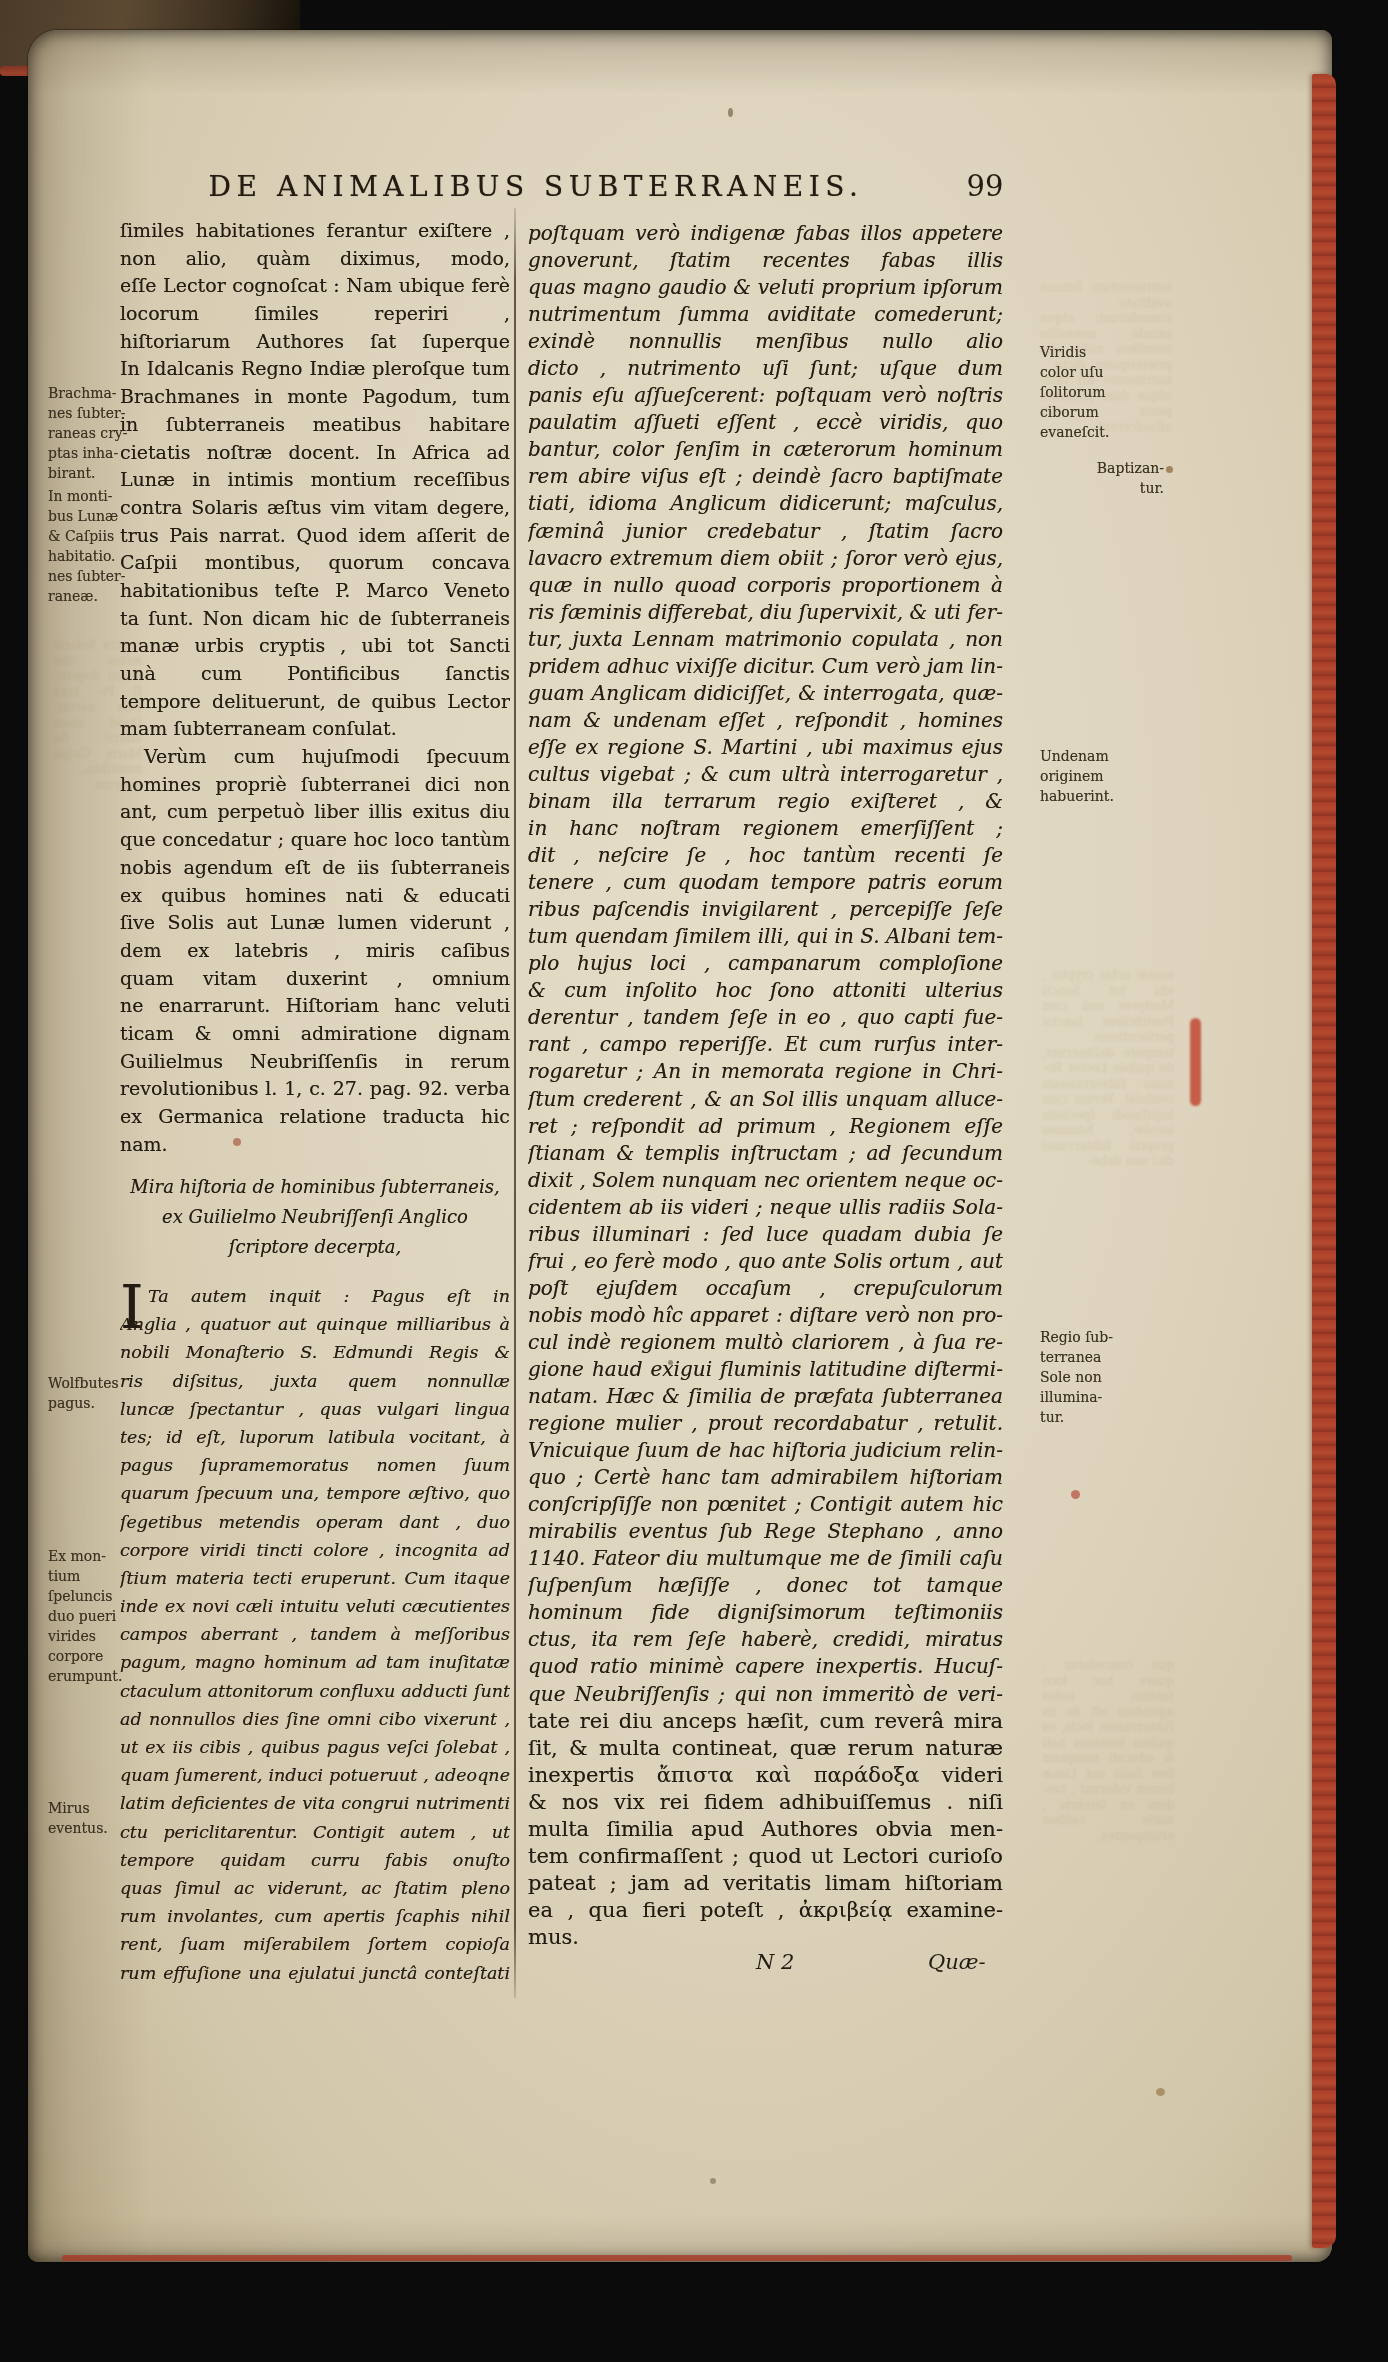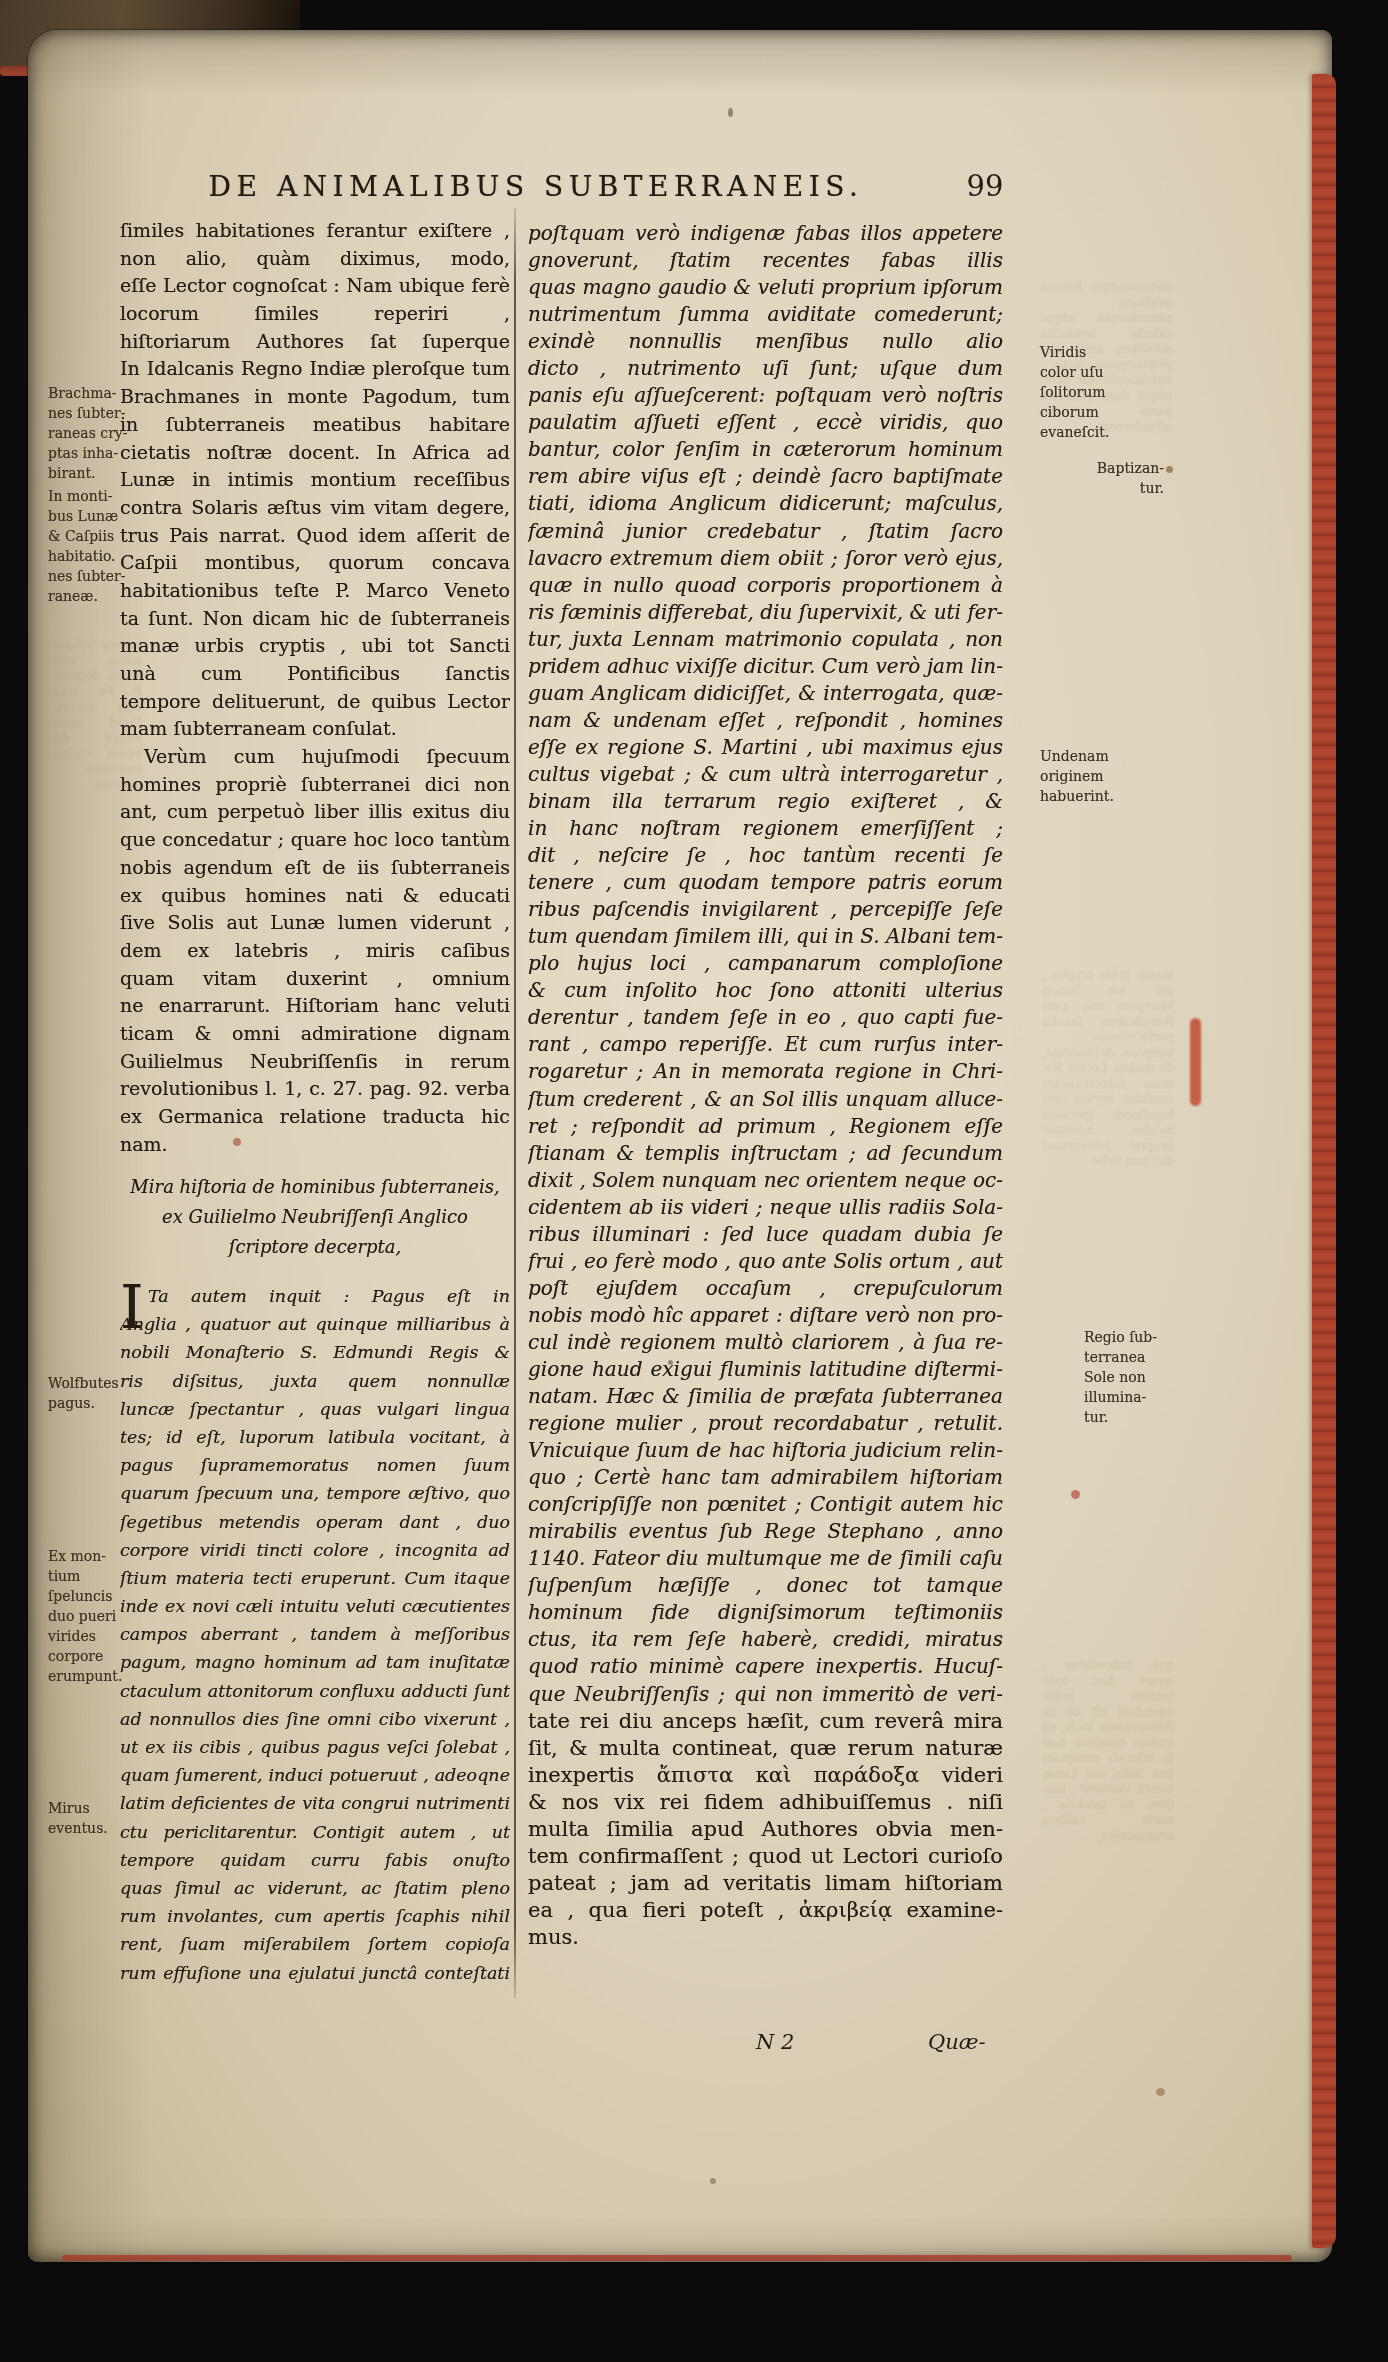--- a/index.html
+++ b/index.html
@@ -56,21 +56,21 @@
   .divider{position:absolute;left:486px;top:178px;width:2px;height:1790px;
     background:linear-gradient(180deg,rgba(50,38,20,.15),rgba(50,38,20,.72) 4%,rgba(50,38,20,.72) 96%,rgba(50,38,20,.15));}
 
   .mcol{position:absolute;color:var(--c-note_ink);}
   .mcol-left{left:20px;top:0;width:84px;}
   .mcol-right{left:1012px;top:0;width:124px;}
   .mnote{position:absolute;left:0;width:100%;font-size:14px;line-height:20px;
     text-shadow:0 0 .5px rgba(50,38,20,.5);}
   .nl{white-space:nowrap;}
 
-  .sig{position:absolute;top:2000px;font-size:21px;font-style:italic;color:var(--c-ink);text-align:right;}
+  .sig{position:absolute;top:1920px;font-size:21px;font-style:italic;color:var(--c-ink);text-align:right;}
   .sig-n{left:728px;} .sig-q{left:900px;}
 
   .ghost{position:absolute;transform:scaleX(-1);opacity:.13;filter:blur(1.1px);
     color:#7a6a48;font-size:12px;line-height:15.5px;overflow:hidden;text-align:justify;}
   .g1{left:1012px;top:250px;width:132px;height:152px;}
   .g2{left:26px;top:608px;width:88px;height:155px;}
   .g3{left:1014px;top:938px;width:132px;height:235px;}
   .g4{left:1014px;top:1628px;width:132px;height:195px;}
 
   .stain{position:absolute;border-radius:50%;pointer-events:none;}
@@ -282,21 +282,21 @@
         </div>
         <div class="mnote" style="top: 428px; text-align: right;">
           <div class="nl">Baptizan-</div>
           <div class="nl">tur.</div>
         </div>
         <div class="mnote" style="top: 716px;">
           <div class="nl">Undenam</div>
           <div class="nl">originem</div>
           <div class="nl">habuerint.</div>
         </div>
-        <div class="mnote" style="top: 1297px; margin-left: 44px;">
+        <div class="mnote" style="top: 1297px;">
           <div class="nl">Regio ſub-</div>
           <div class="nl">terranea</div>
           <div class="nl">Sole non</div>
           <div class="nl">illumina-</div>
           <div class="nl">tur.</div>
         </div>
       </div>
 
     <div class="sig sig-n">N 2</div>
     <div class="sig sig-q">Quæ-</div>

